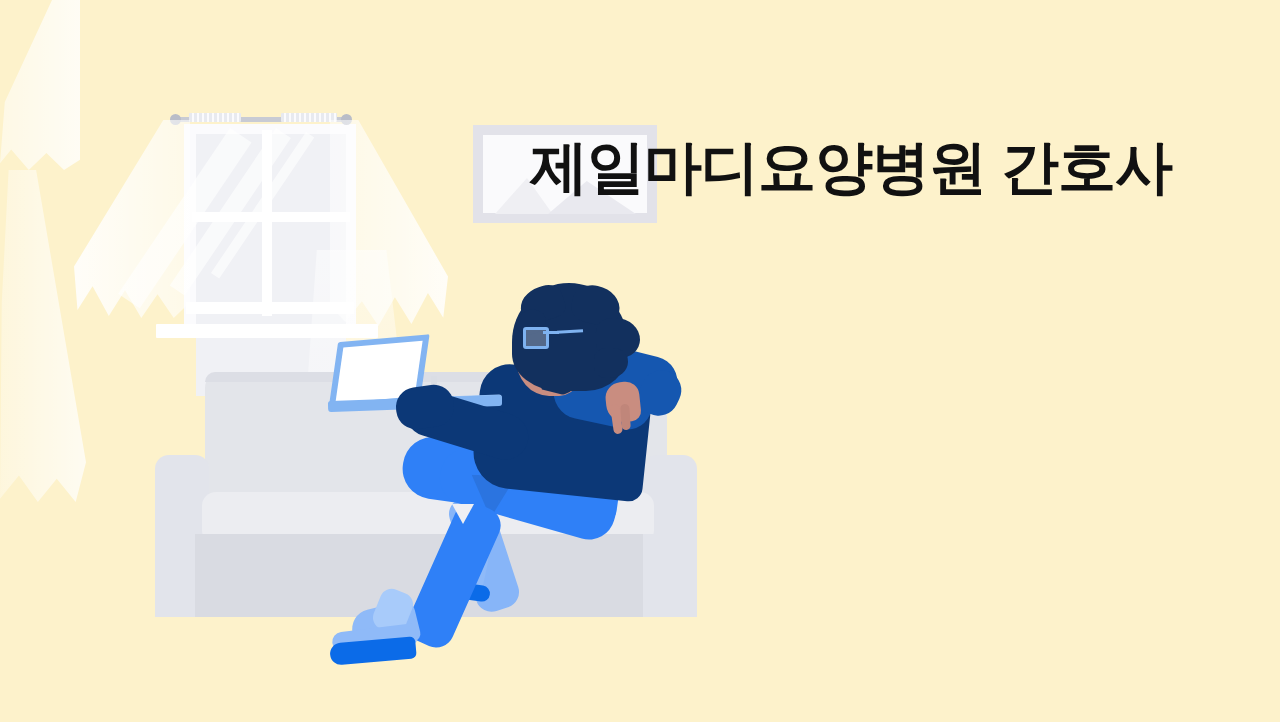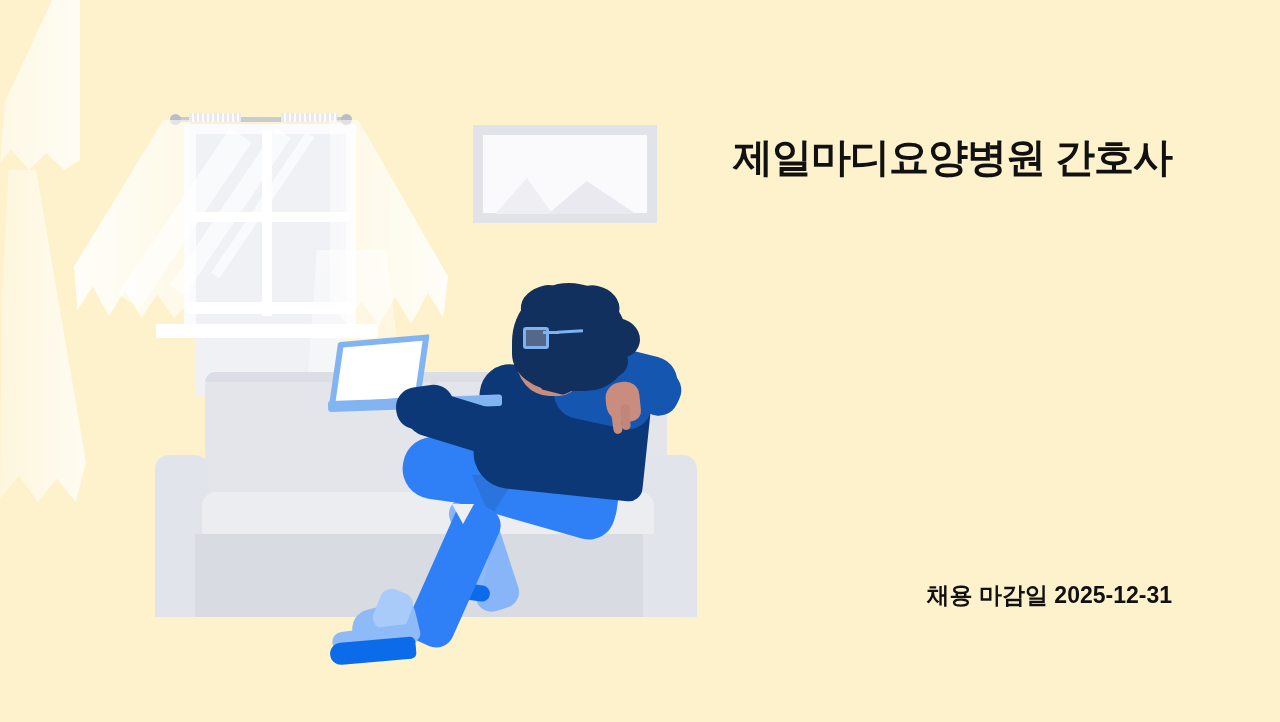--- a/index.html
+++ b/index.html
@@ -503,21 +503,21 @@
   #text-layer {
     position: absolute;
     left: 0; top: 0;
     width: 1280px; height: 722px;
   }
   .job-title {
     position: absolute;
     left: 0; top: 136px;
     width: 1172px;
     text-align: right;
-    font-size: 40px;
+    font-size: 58px;
     font-weight: bold;
     color: #111111;
     letter-spacing: -1px;
     line-height: 1.08;
     white-space: nowrap;
   }
   .company-row {
     position: absolute;
     left: 0; top: 226px;
     width: 1172px;
@@ -675,16 +675,15 @@
     <div class="hand-l"></div>
     <div class="arm-l"></div>
     <div class="arm-l2"></div>
   </div>
 
   <div id="text-layer">
 
     <div class="job-title">제일마디요양병원 간호사</div>
 
 
-    <div class="deadline">채용 마감일  2025-12-31</div>
   </div>
 
 </div>
 
 </body></html>

